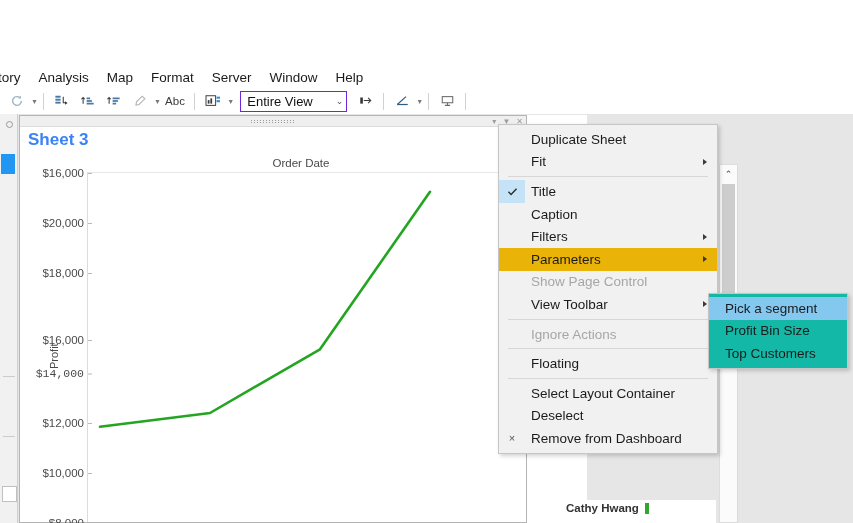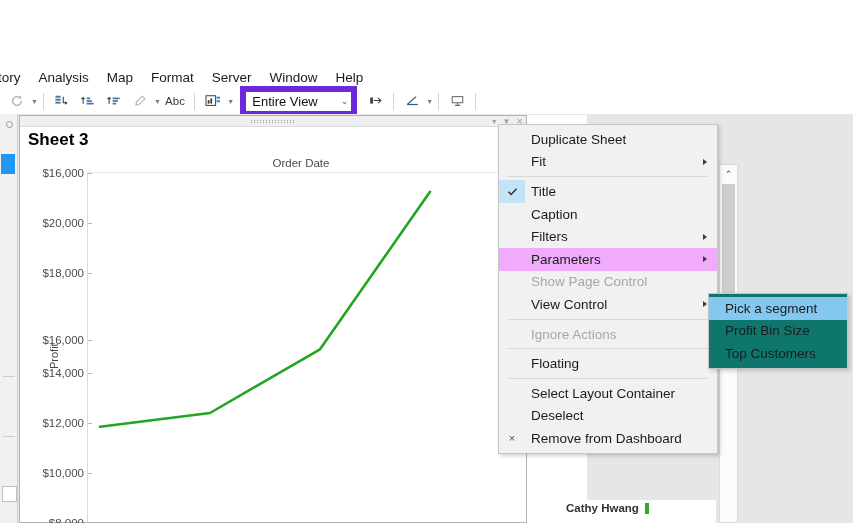--- a/index.html
+++ b/index.html
@@ -21,21 +21,21 @@
   .menubar .mi.clipped{padding-left:0;margin-left:-2px;}
 
   
   .toolbar{position:absolute;left:0;top:88px;width:853px;height:26px;background:#ffffff;
     display:flex;align-items:center;gap:0px;}
   .tb-btn{display:flex;align-items:center;justify-content:center;height:22px;min-width:20px;
     padding:0 3px;color:#3c3c3c;}
   .tb-sep{width:1px;height:17px;background:#d2d2d2;margin:0 5px;}
   .tb-caret{font-size:7px;color:#7a7a7a;margin-left:1px;}
   .tb-abc{font-size:11.5px;color:#3a3a3a;letter-spacing:.2px;padding:0 4px;}
-  .fitsel{height:19px;border:6px solid #6d28d9;background:#fff;display:flex;align-items:center;
+  .fitsel{height:19px;border:1px solid #6d28d9;background:#fff;display:flex;align-items:center;
     padding:0 3px 0 6px;min-width:96px;justify-content:space-between;}
   .fitsel span{font-size:13px;color:#111;}
   .fitsel .chev{font-size:9px;color:#555;margin-left:8px;}
 
   
   .canvas{position:absolute;left:0;top:114px;width:853px;height:409px;background:#e6e6e6;}
 
   
   .lpal{position:absolute;left:0;top:0;width:17px;height:409px;background:#f1f1f1;
     border-right:1px solid #cfcfcf;}
@@ -51,21 +51,21 @@
     border:1px solid #b4b4b4;box-sizing:border-box;}
   .sheet-tbar{position:absolute;left:0;top:0;width:100%;height:11px;background:#efefef;
     border-bottom:1px solid #dcdcdc;box-sizing:border-box;}
   .grip{position:absolute;left:50%;transform:translateX(-50%);top:3px;width:44px;height:5px;
     background-image:repeating-linear-gradient(90deg,#9b9b9b 0 1px,transparent 1px 3px),
                      repeating-linear-gradient(90deg,#9b9b9b 0 1px,transparent 1px 3px);
     background-size:100% 1px,100% 1px;background-position:0 1px,0 3px;background-repeat:no-repeat;}
   .wctrls{position:absolute;right:3px;top:1px;display:flex;gap:6px;align-items:center;}
   .wctrls i{font-style:normal;font-size:8px;color:#9d9d9d;line-height:9px;}
 
-  .sheet-title{position:absolute;left:8px;top:14px;font-size:17px;font-weight:bold;color:#000000;text-align:center;}
+  .sheet-title{position:absolute;left:8px;top:14px;font-size:17px;font-weight:bold;color:#3b82f6;text-align:center;}
 
   
   .chart{position:absolute;left:0;top:34px;width:100%;height:372px;}
   .xlabel{position:absolute;left:0;top:7px;width:100%;text-align:center;font-size:11.5px;color:#4a4a4a;padding-left:28px;}
   .plot{position:absolute;left:67px;top:22px;width:420px;height:350px;border-left:1px solid #dcdcdc;
     border-top:1px solid #e8e8e8;box-sizing:border-box;background:#fff;}
   .ylab{position:absolute;left:-40px;top:196px;font-size:11px;color:#4a4a4a;
     transform:rotate(-90deg);transform-origin:left top;white-space:nowrap;}
   .ytick{position:absolute;right:100%;transform:translateY(-50%);padding-right:4px;
     font-size:11.5px;color:#4a4a4a;white-space:nowrap;}
@@ -87,33 +87,33 @@
   
   .gutter{position:absolute;left:527px;top:1px;width:192px;height:408px;background:#e6e6e6;}
   .gutter .white{position:absolute;left:0;top:0;width:60px;height:408px;background:#fff;}
 
   
   .ctx{position:absolute;left:498px;top:124px;width:220px;background:#f1f1f1;
     border:1px solid #c6c6c6;box-shadow:2px 2px 4px rgba(0,0,0,.18);padding:3px 0;box-sizing:border-box;}
   .ctx-item{position:relative;height:22.6px;display:flex;align-items:center;
     padding-left:32px;font-size:13.5px;color:#1b1b1b;cursor:default;white-space:nowrap;}
   .ctx-item.disabled{color:#a6a6a6;}
-  .ctx-item.sel{background:#f0abfc;}
+  .ctx-item.sel{background:#eab308;}
   .ctx-sep{height:1px;background:#d7d7d7;margin:3px 9px;}
   .ctx-arrow{position:absolute;right:10px;top:50%;transform:translateY(-50%);
     width:0;height:0;border-left:4px solid #3a3a3a;border-top:3.5px solid transparent;
     border-bottom:3.5px solid transparent;}
   .ctx-check{position:absolute;left:0;top:0;width:26px;height:100%;
     display:flex;align-items:center;justify-content:center;background:#c5e3f6;}
   .ctx-check svg{width:13px;height:13px;}
   .ctx-x{position:absolute;left:0;top:0;width:26px;height:100%;display:flex;
     align-items:center;justify-content:center;font-size:11px;color:#555;}
 
   
-  .submenu{position:absolute;left:708px;top:293px;width:140px;background:#0f766e;
+  .submenu{position:absolute;left:708px;top:293px;width:140px;background:#14b8a6;
     border:1px solid #c6c6c6;box-shadow:2px 2px 4px rgba(0,0,0,.18);padding:3px 0;box-sizing:border-box;}
   .sub-item{height:22.6px;display:flex;align-items:center;padding-left:16px;
     font-size:13.5px;color:#1b1b1b;cursor:default;white-space:nowrap;}
   .sub-item.sel{background:#84c8f0;}
 </style>
 </head>
 <body>
 
 <div class="app">
 
@@ -249,21 +249,21 @@
       <div class="chart">
         <div class="xlabel">Order Date</div>
         <div class="plot" id="plot">
           <div class="ylab">Profit</div>
           <svg id="lineSvg" width="420" height="350" style="position:absolute;left:0;top:0;overflow:visible">
               <polyline points="12.0,253.8 122.0,240.0 232.0,176.3 342.0,18.8" fill="none" stroke="#23a521" stroke-width="2.6" stroke-linejoin="round" stroke-linecap="round"></polyline>
             </svg>
         <div class="ytick" style="top: 350px;">$8,000</div>
             <div class="ytick" style="top: 300px;">$10,000</div>
             <div class="ytick" style="top: 250px;">$12,000</div>
-            <div class="ytick" style="top: 200px;">$14,000</div>
+            <div class="ytick" style="top: 200px; font-family: Liberation Mono, monospace;">$14,000</div>
             <div class="ytick" style="top: 142px; margin-top: 25px;">$16,000</div>
             <div class="ytick" style="top: 100px;">$18,000</div>
             <div class="ytick" style="top: 50px;">$20,000</div>
             <div class="ytick" style="top: 0px;">$16,000</div>
           </div>
       </div>
     </div>
 
     <div class="vscroll">
       <div class="up">⌃</div>
@@ -297,21 +297,21 @@
         <span class="ctx-arrow"></span>
       </div>
       <div class="ctx-item sel">
         <span>Parameters</span>
         <span class="ctx-arrow"></span>
       </div>
       <div class="ctx-item disabled">
         <span>Show Page Control</span>
       </div>
       <div class="ctx-item">
-        <span>View Control</span>
+        <span>View Toolbar</span>
         <span class="ctx-arrow"></span>
       </div>
       <div class="ctx-sep"></div>
       <div class="ctx-item disabled">
         <span>Ignore Actions</span>
       </div>
       <div class="ctx-sep"></div>
       <div class="ctx-item">
         <span>Floating</span>
       </div>

